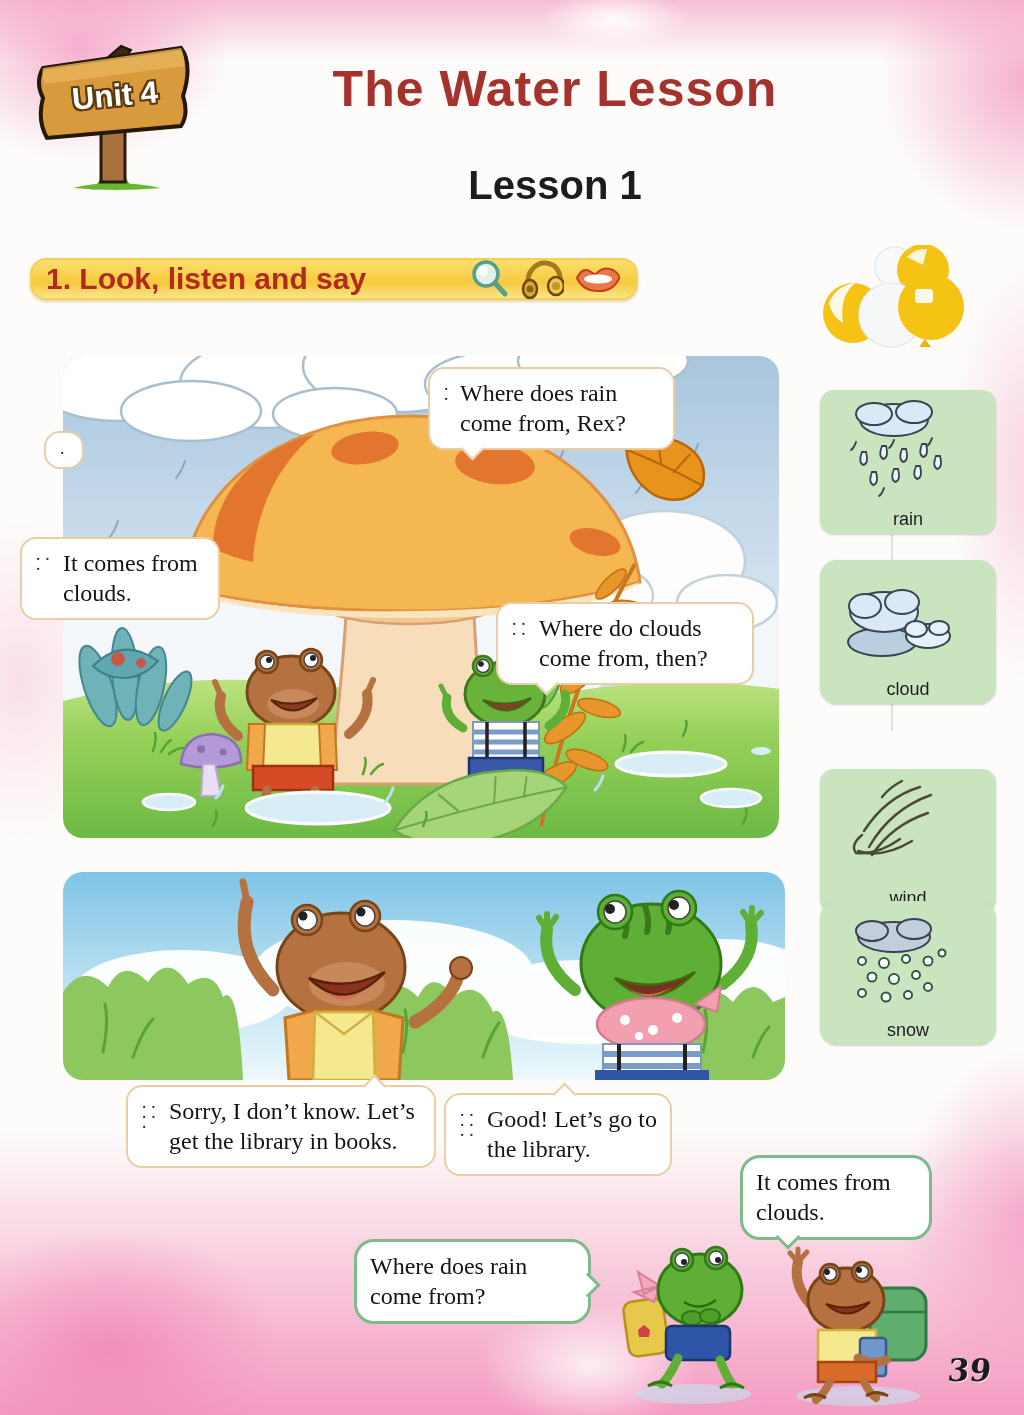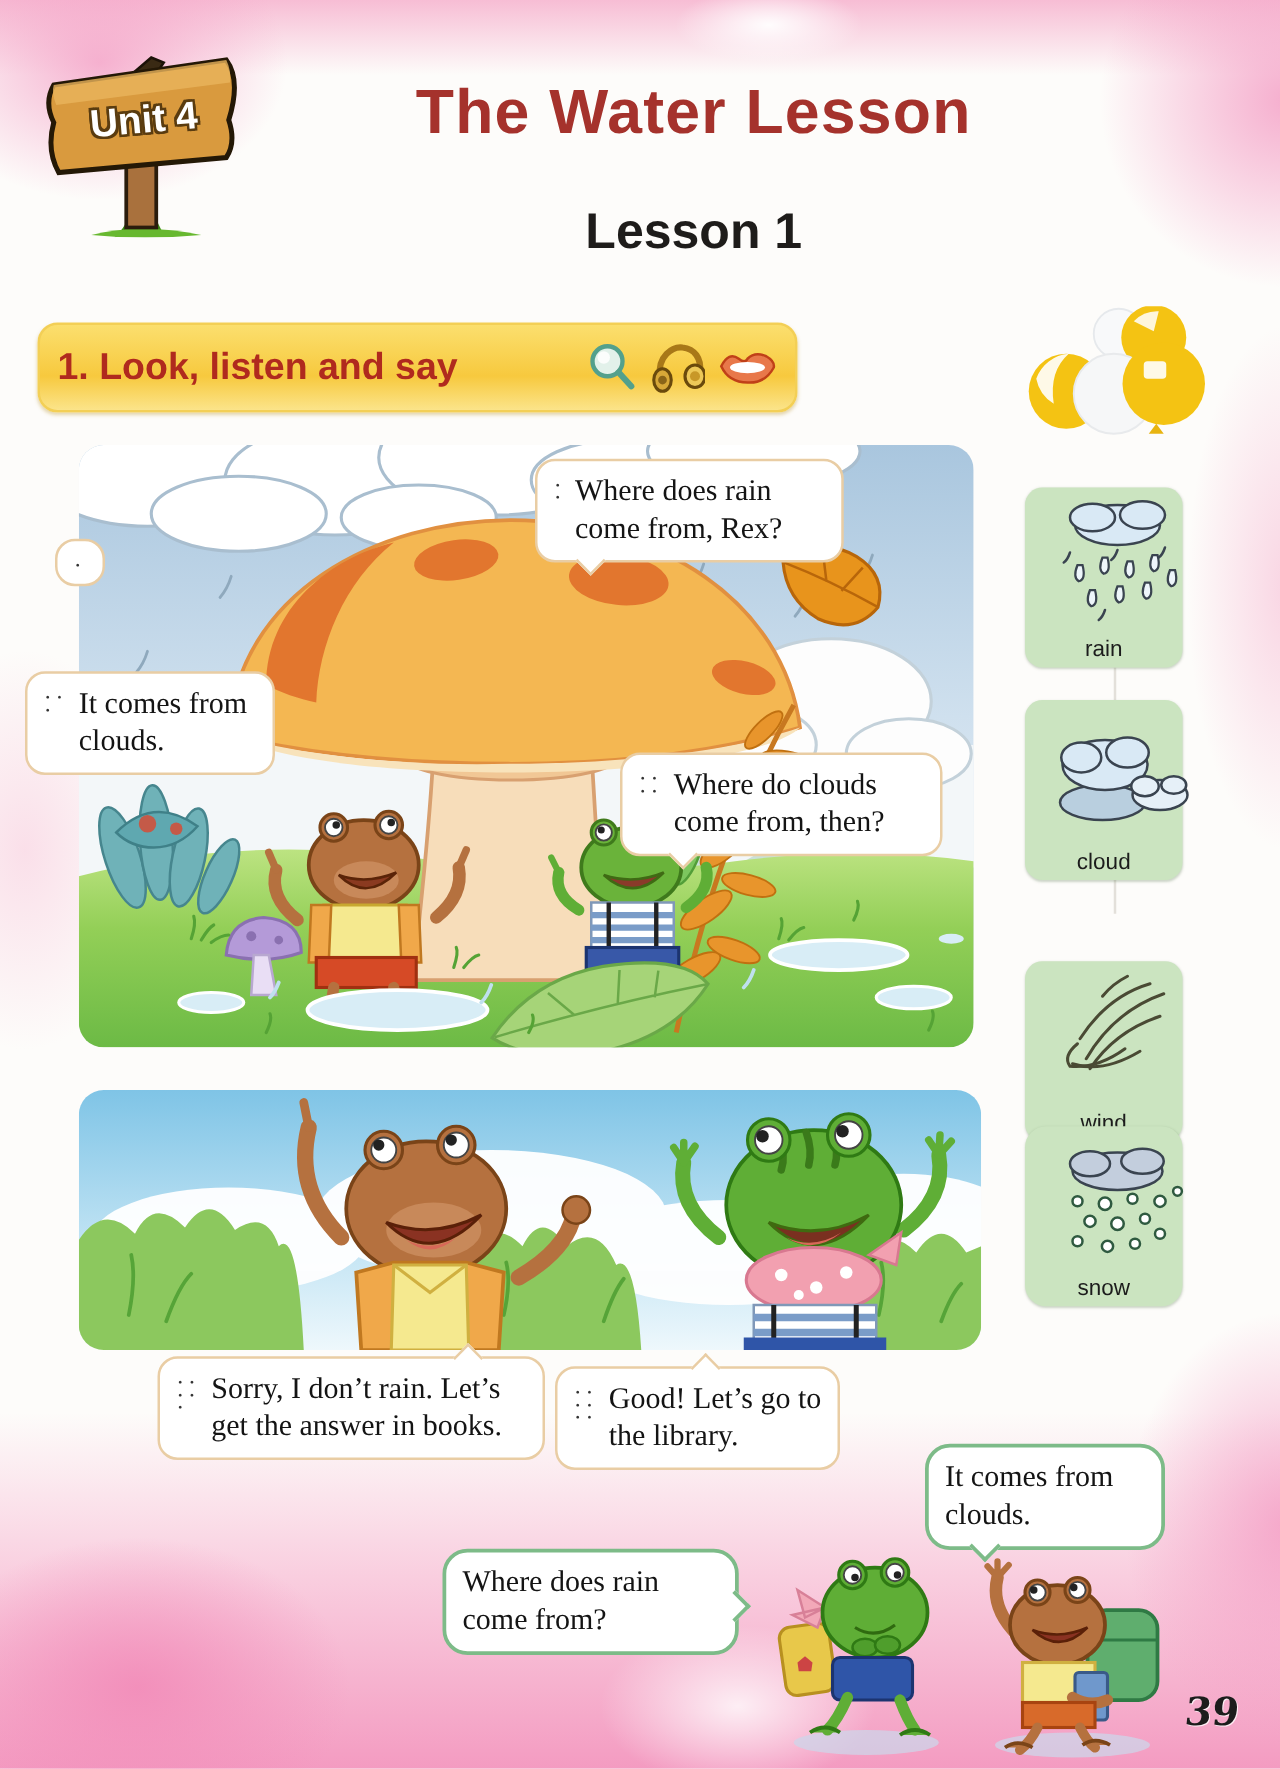--- a/index.html
+++ b/index.html
@@ -32,37 +32,37 @@
     background:radial-gradient(closest-side,rgba(255,255,255,.95),rgba(255,255,255,0));}
 
   
   .unit-sign{left:33px;top:40px;width:165px;height:150px;}
   .page-title{left:230px;top:60px;width:650px;text-align:center;
     font-size:50px;font-weight:bold;letter-spacing:1px;color:#a5322c;}
   .lesson-title{left:230px;top:163px;width:650px;text-align:center;
     font-size:40px;font-weight:bold;color:#1e1c1a;}
 
   
-  .activity-bar{left:30px;top:258px;width:608px;height:72px;border-radius:16px;
+  .activity-bar{left:30px;top:258px;width:608px;height:42px;border-radius:16px;
     background:linear-gradient(180deg,#fbdf6e,#f7c93e 60%,#fbe48a);
     border:2px solid #f3cf56;display:flex;align-items:center;gap:12px;
     padding:16px 14px;box-sizing:border-box;box-shadow:0 2px 3px rgba(180,140,30,.35);}
   .activity-label{font-size:30px;font-weight:bold;color:#b02a1e;white-space:nowrap;flex:1;}
   .activity-icons{display:flex;align-items:center;gap:10px;}
 
   
   .balloons{left:815px;top:245px;width:150px;height:108px;}
 
   
   .scene1{left:63px;top:356px;width:716px;height:482px;border-radius:20px;overflow:hidden;}
   .scene2{left:63px;top:872px;width:722px;height:208px;border-radius:20px;overflow:hidden;}
   .bottom-chars{left:608px;top:1238px;width:335px;height:170px;}
 
   
-  .wcard{left:820px;width:126px;height:144px;border-radius:14px;background:#cbe4c0;
+  .wcard{left:820px;width:176px;height:144px;border-radius:14px;background:#cbe4c0;
     box-shadow:0 1px 2px rgba(90,120,80,.3);display:flex;flex-direction:column;
     align-items:center;justify-content:flex-end;padding-bottom:6px;box-sizing:border-box;}
   .wcard svg{position:absolute;top:4px;left:12px;}
   .wlabel{font-size:18px;color:#1c1c1c;line-height:1;}
   .wlink{left:891px;width:2px;background:#e3e0da;}
 
   
   .bubble{position:absolute;display:flex;gap:7px;background:#fff;
     border:2px solid #e9cda4;border-radius:16px;padding:9px 13px;
     font-family:"Liberation Serif",serif;font-size:24px;line-height:1.27;color:#141414;}
@@ -358,21 +358,21 @@
     <g stroke="#3a4450" stroke-width="2" fill="none" stroke-linecap="round">
       <path d="M24,48 q-2,6 -5,8"></path>
         <path d="M62,46 q-2,6 -5,8"></path>
         <path d="M100,44 q-2,6 -5,8"></path>
         <path d="M52,94 q-2,6 -5,8"></path>
     </g>
   </svg>
   <span class="wlabel">rain</span>
 </div>
 
-<div class="abs wcard" style="top:560px;">
+<div class="abs wcard" style="top:560px;border-radius:17px;">
   <svg width="123" height="112" viewBox="0 0 123 112">
     <ellipse cx="50" cy="78" rx="34" ry="14" fill="#b9cfdf" stroke="#3a4450" stroke-width="2"></ellipse>
     <g fill="#d9e9f5" stroke="#3a4450" stroke-width="2">
       <ellipse cx="52" cy="48" rx="34" ry="20"></ellipse>
         <ellipse cx="33" cy="42" rx="16" ry="12"></ellipse>
         <ellipse cx="70" cy="38" rx="17" ry="12"></ellipse>
     </g>
     <g fill="#e6f0f8" stroke="#3a4450" stroke-width="2">
       <ellipse cx="96" cy="72" rx="22" ry="12"></ellipse>
         <ellipse cx="84" cy="65" rx="11" ry="8"></ellipse>
@@ -491,21 +491,21 @@
       <path d="M540,182 h98 M540,194 h98" stroke="#7a9cc8" stroke-width="6"></path>
       <path d="M556,172 v36 M622,172 v36" stroke="#222" stroke-width="4"></path>
       <path d="M532,198 h114 v10 h-114 z" fill="#2f55a8"></path>
     </g>
   </svg>
 </div>
 
 <div class="bubble" style="left:126px;top:1085px;">
   <div class="tail up" style="left:238px;"></div>
   <span class="marker" data-cols="2">·····</span>
-  <span class="txt" style="width:252px;">Sorry, I don’t rain. Let’s get the answer in books.</span>
+  <span class="txt" style="width:252px;">Sorry, I don’t know. Let’s get the library in books.</span>
 </div>
 <div class="bubble" style="left:444px;top:1093px;">
   <div class="tail up" style="left:110px;"></div>
   <span class="marker" data-cols="2">······</span>
   <span class="txt" style="width:170px;">Good! Let’s go to the library.</span>
 </div>
 
 <div class="bubble green" style="left:740px;top:1155px;">
   <div class="tail g-down" style="left:36px;"></div>
   <span class="txt" style="width:160px;">It comes from clouds.</span>

